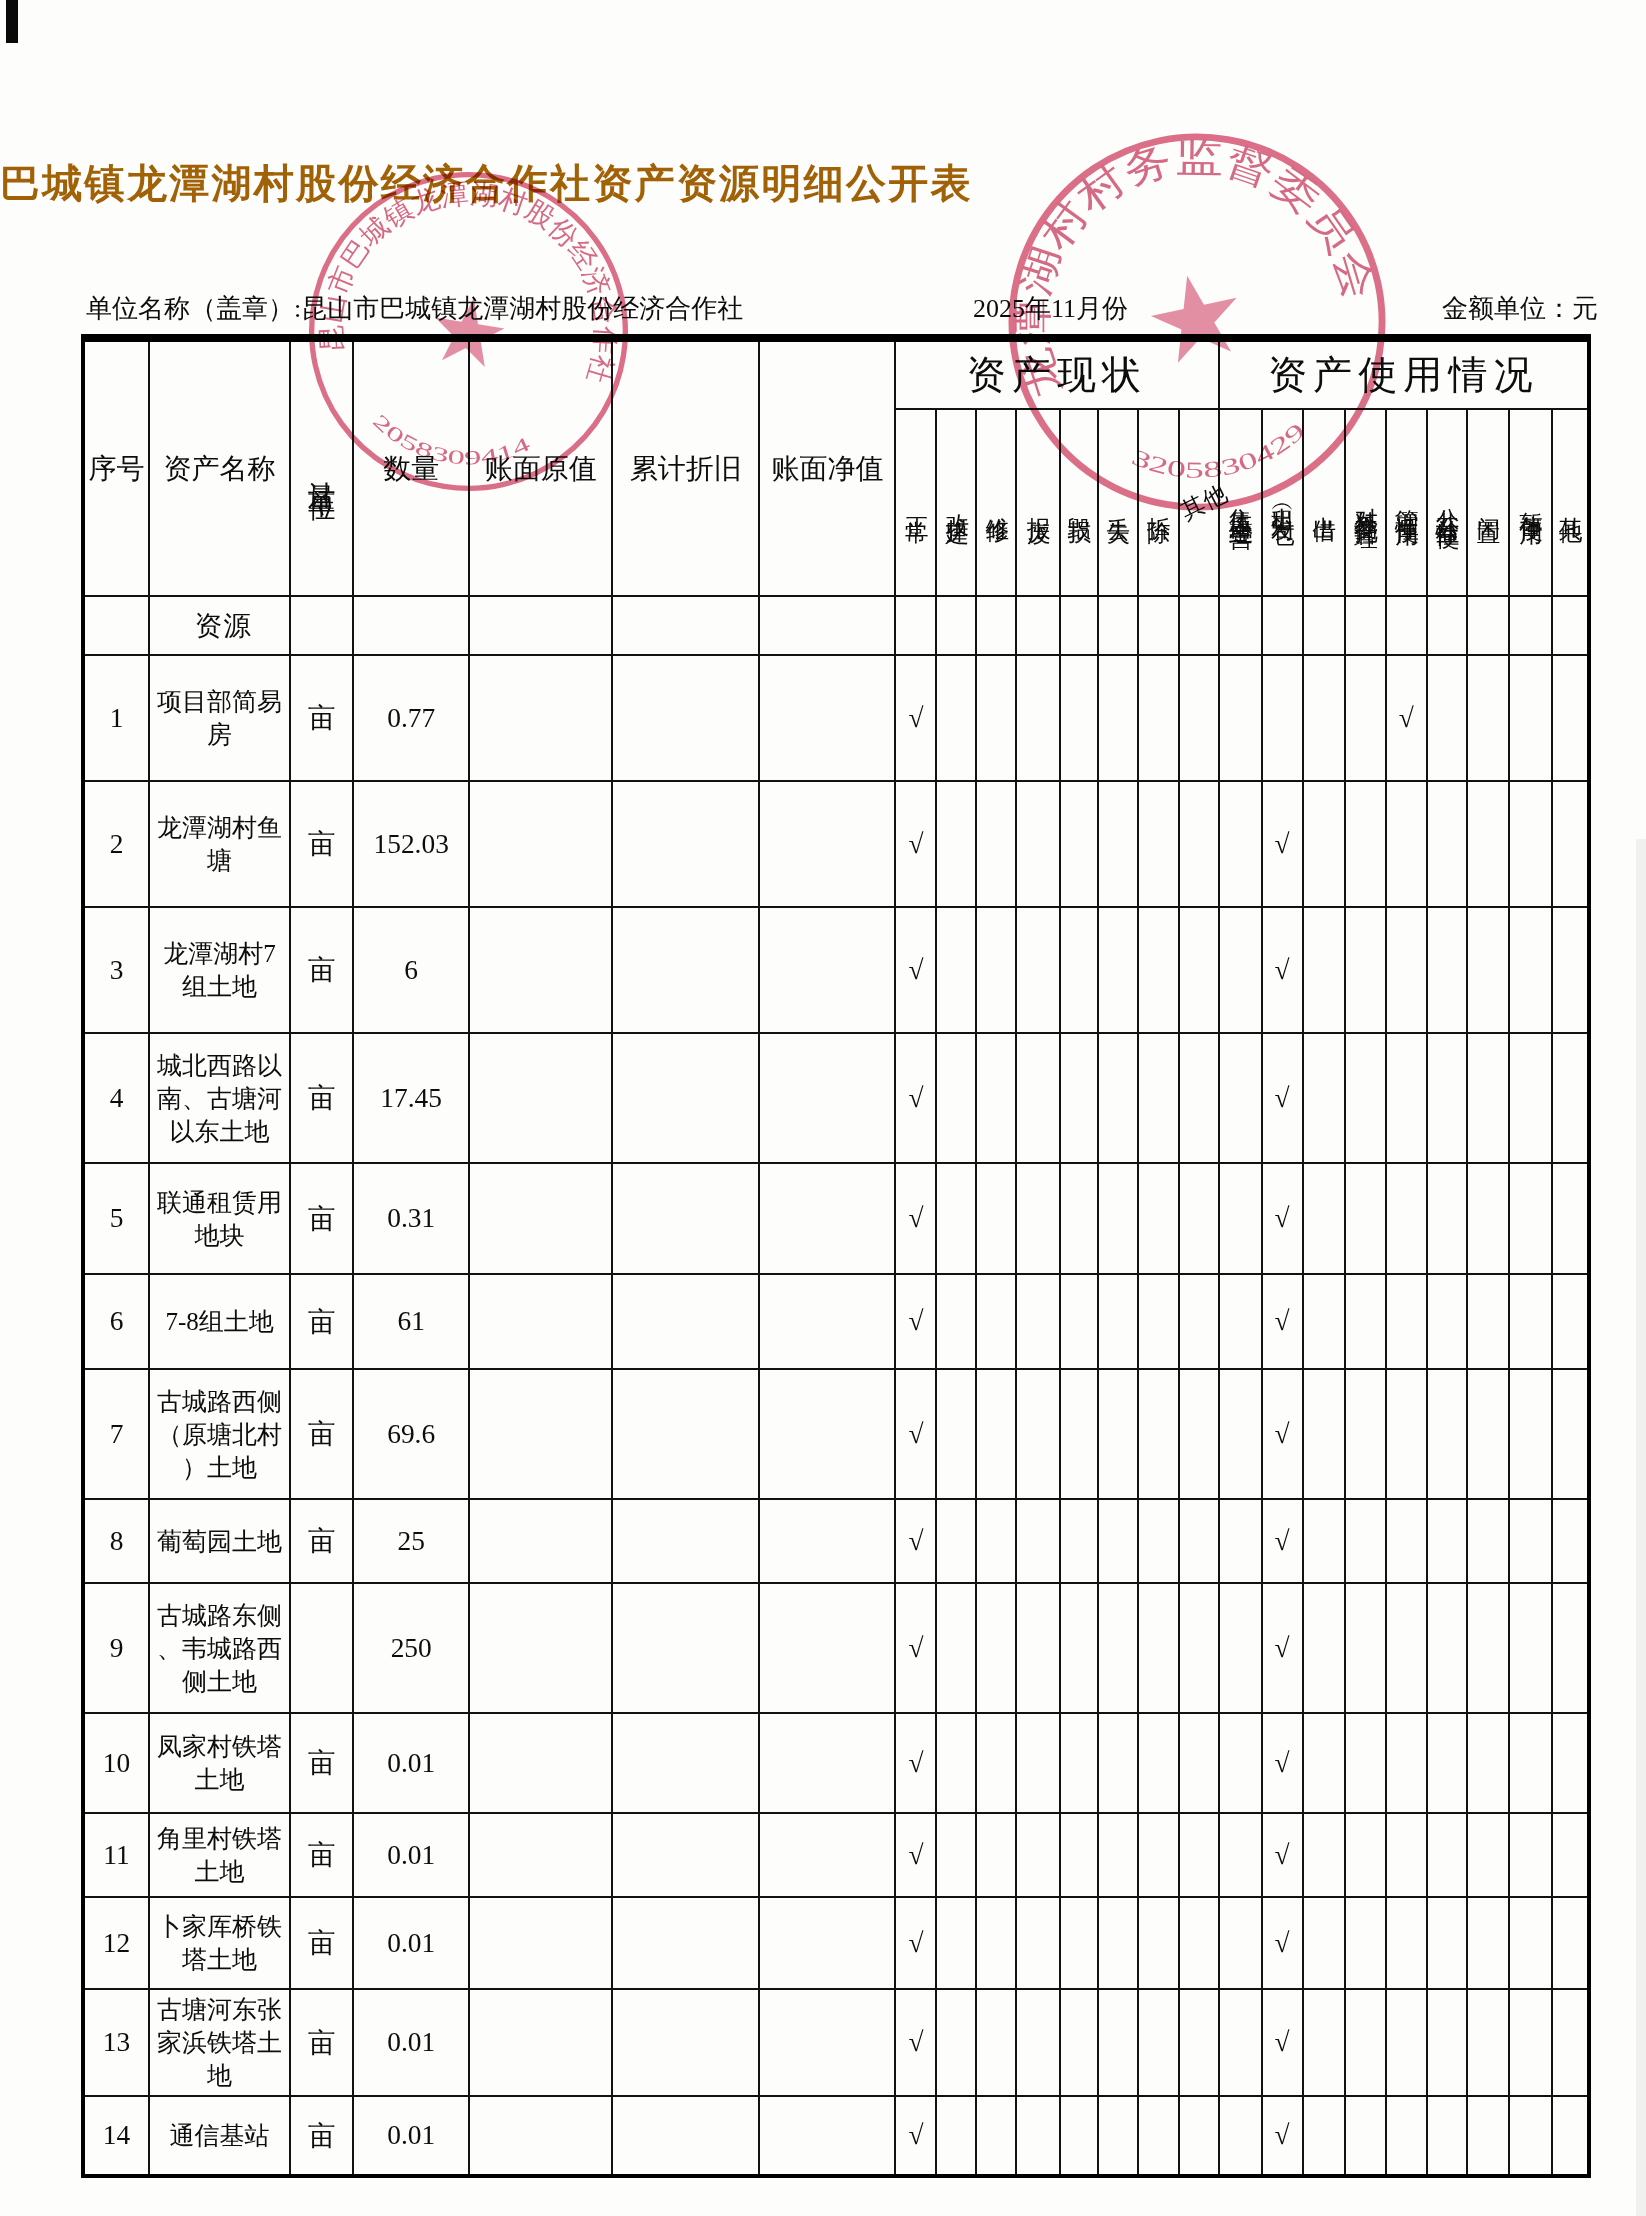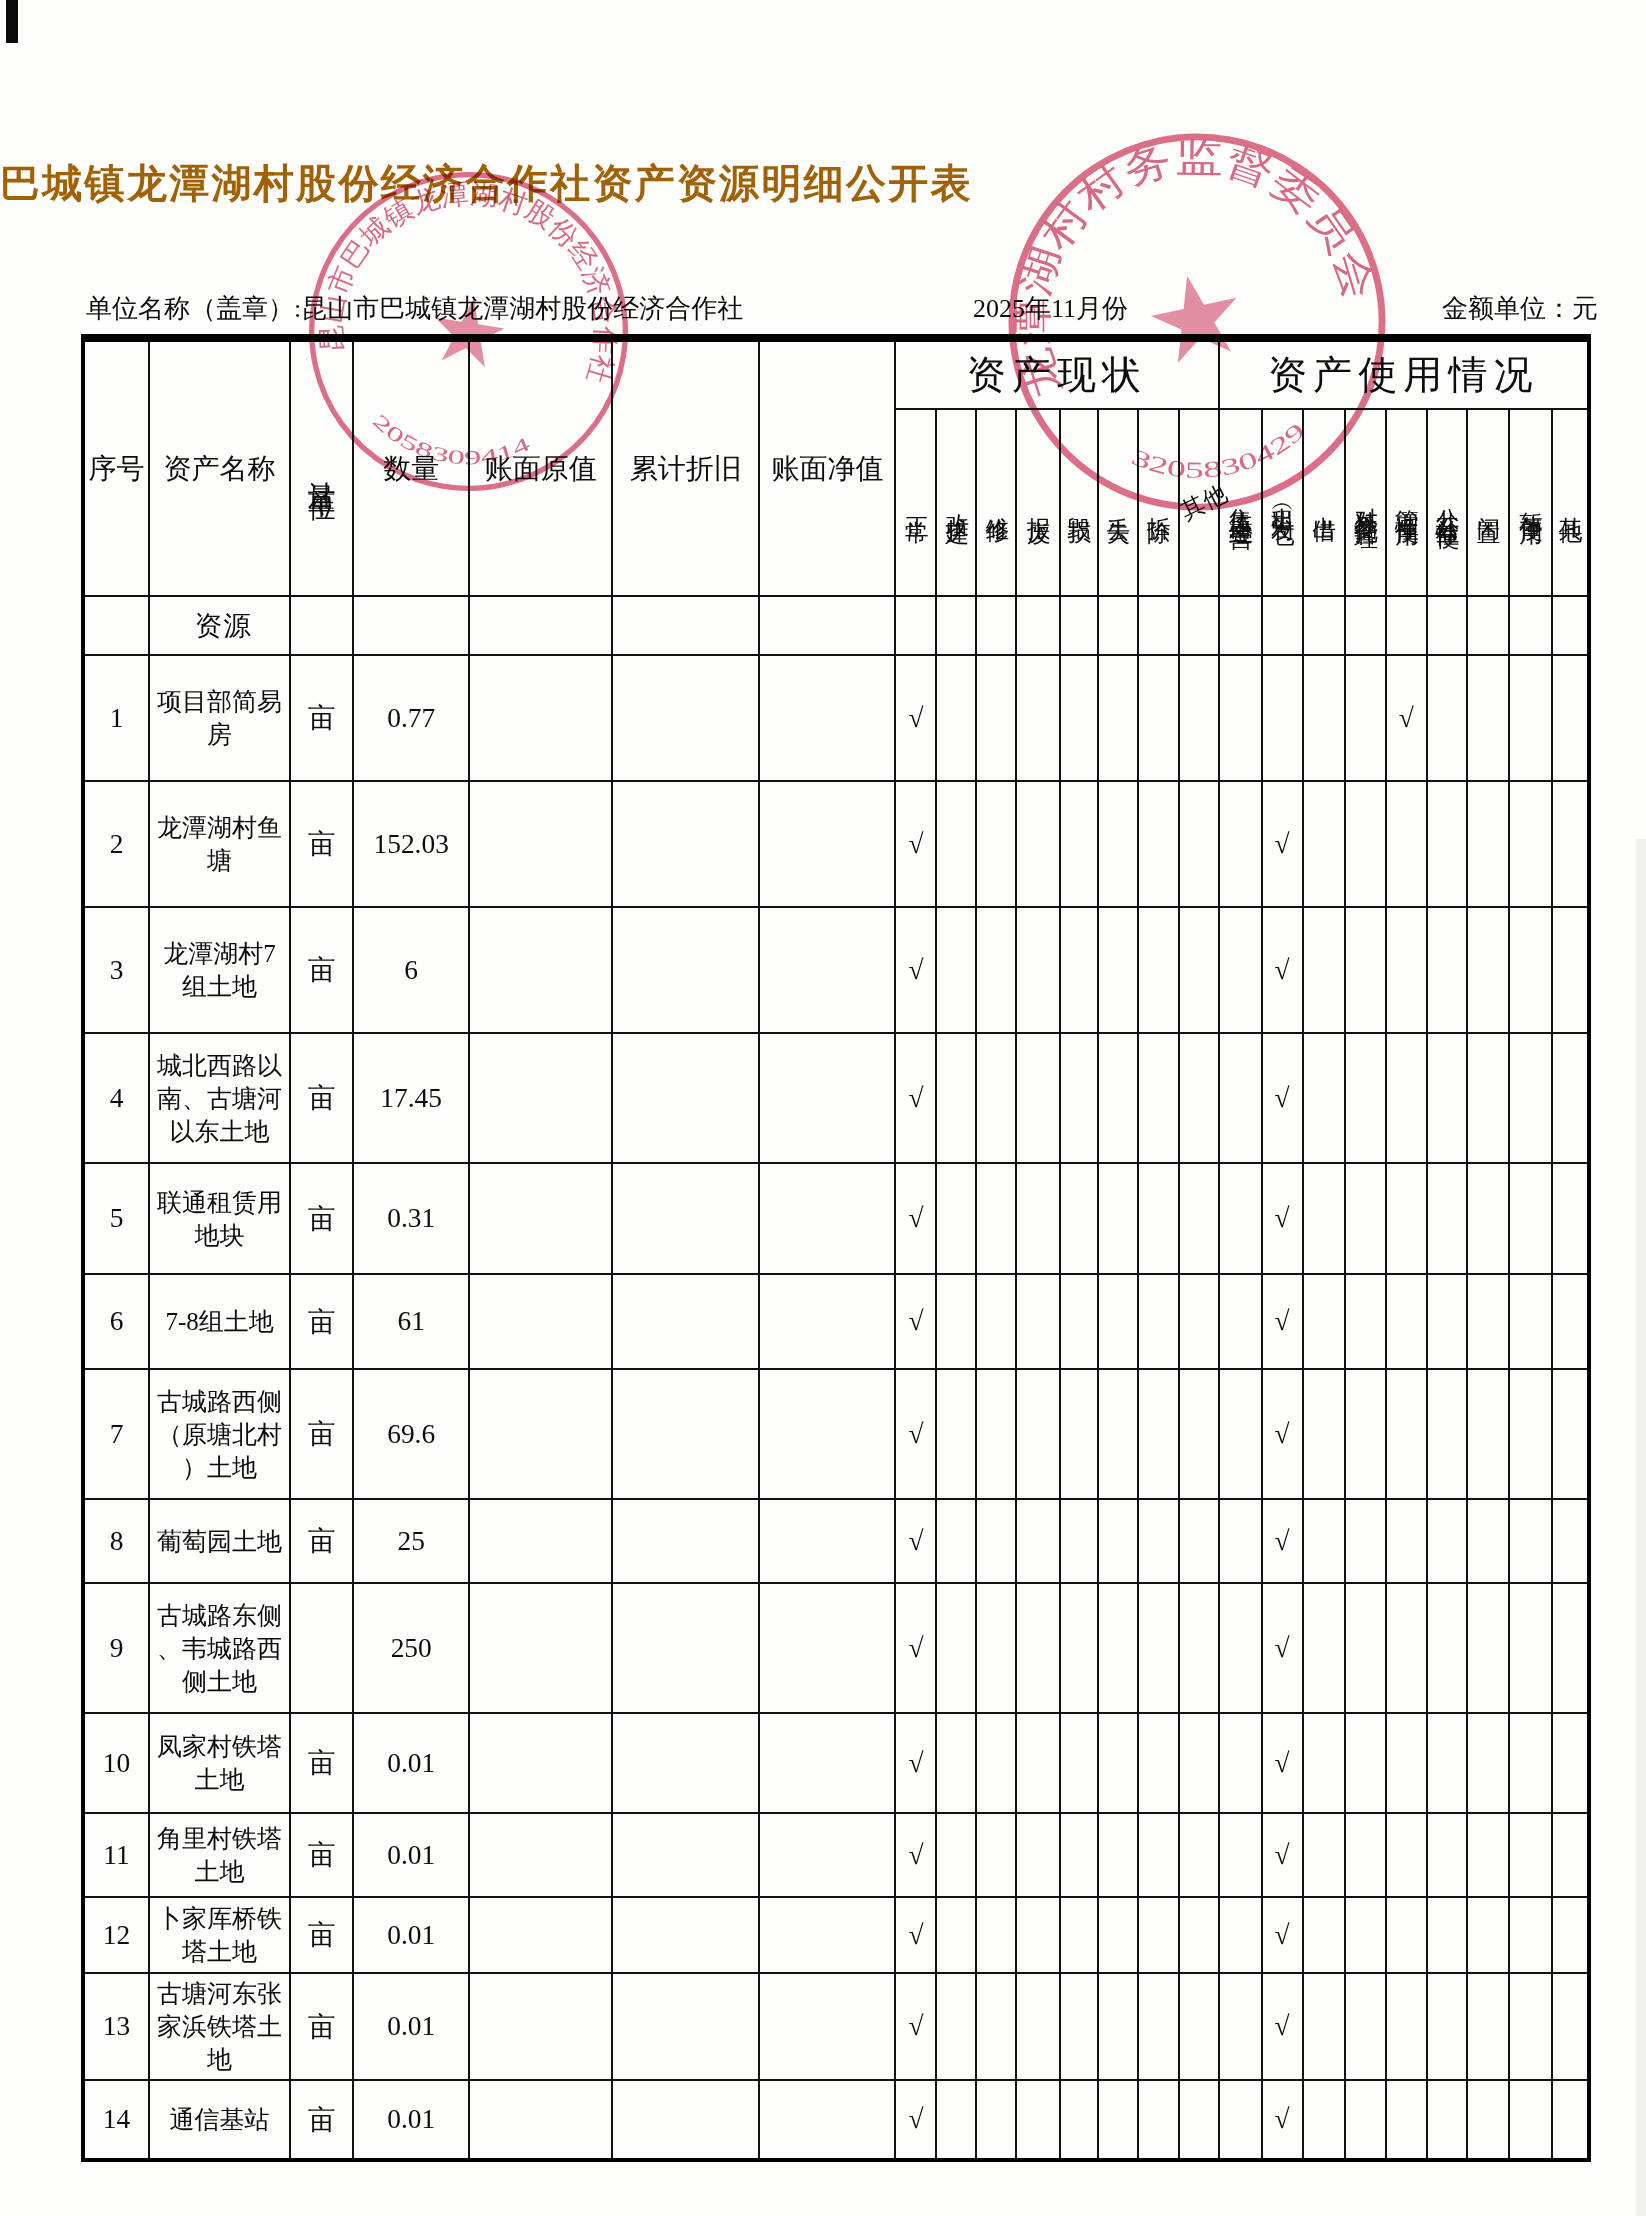--- a/index.html
+++ b/index.html
@@ -415,21 +415,21 @@
           <td></td>
           <td><span class="check">√</span></td>
           <td></td>
           <td></td>
           <td></td>
           <td></td>
           <td></td>
           <td></td>
           <td></td>
         </tr>
-        <tr style="height: 76px;">
+        <tr style="height: 92px;">
           <td class="no">12</td>
           <td class="name">卜家厍桥铁塔土地</td>
           <td class="unit">亩</td>
           <td class="num">0.01</td>
           <td class="num"></td>
           <td class="num"></td>
           <td class="num"></td>
           <td><span class="check">√</span></td>
           <td></td>
           <td></td>

